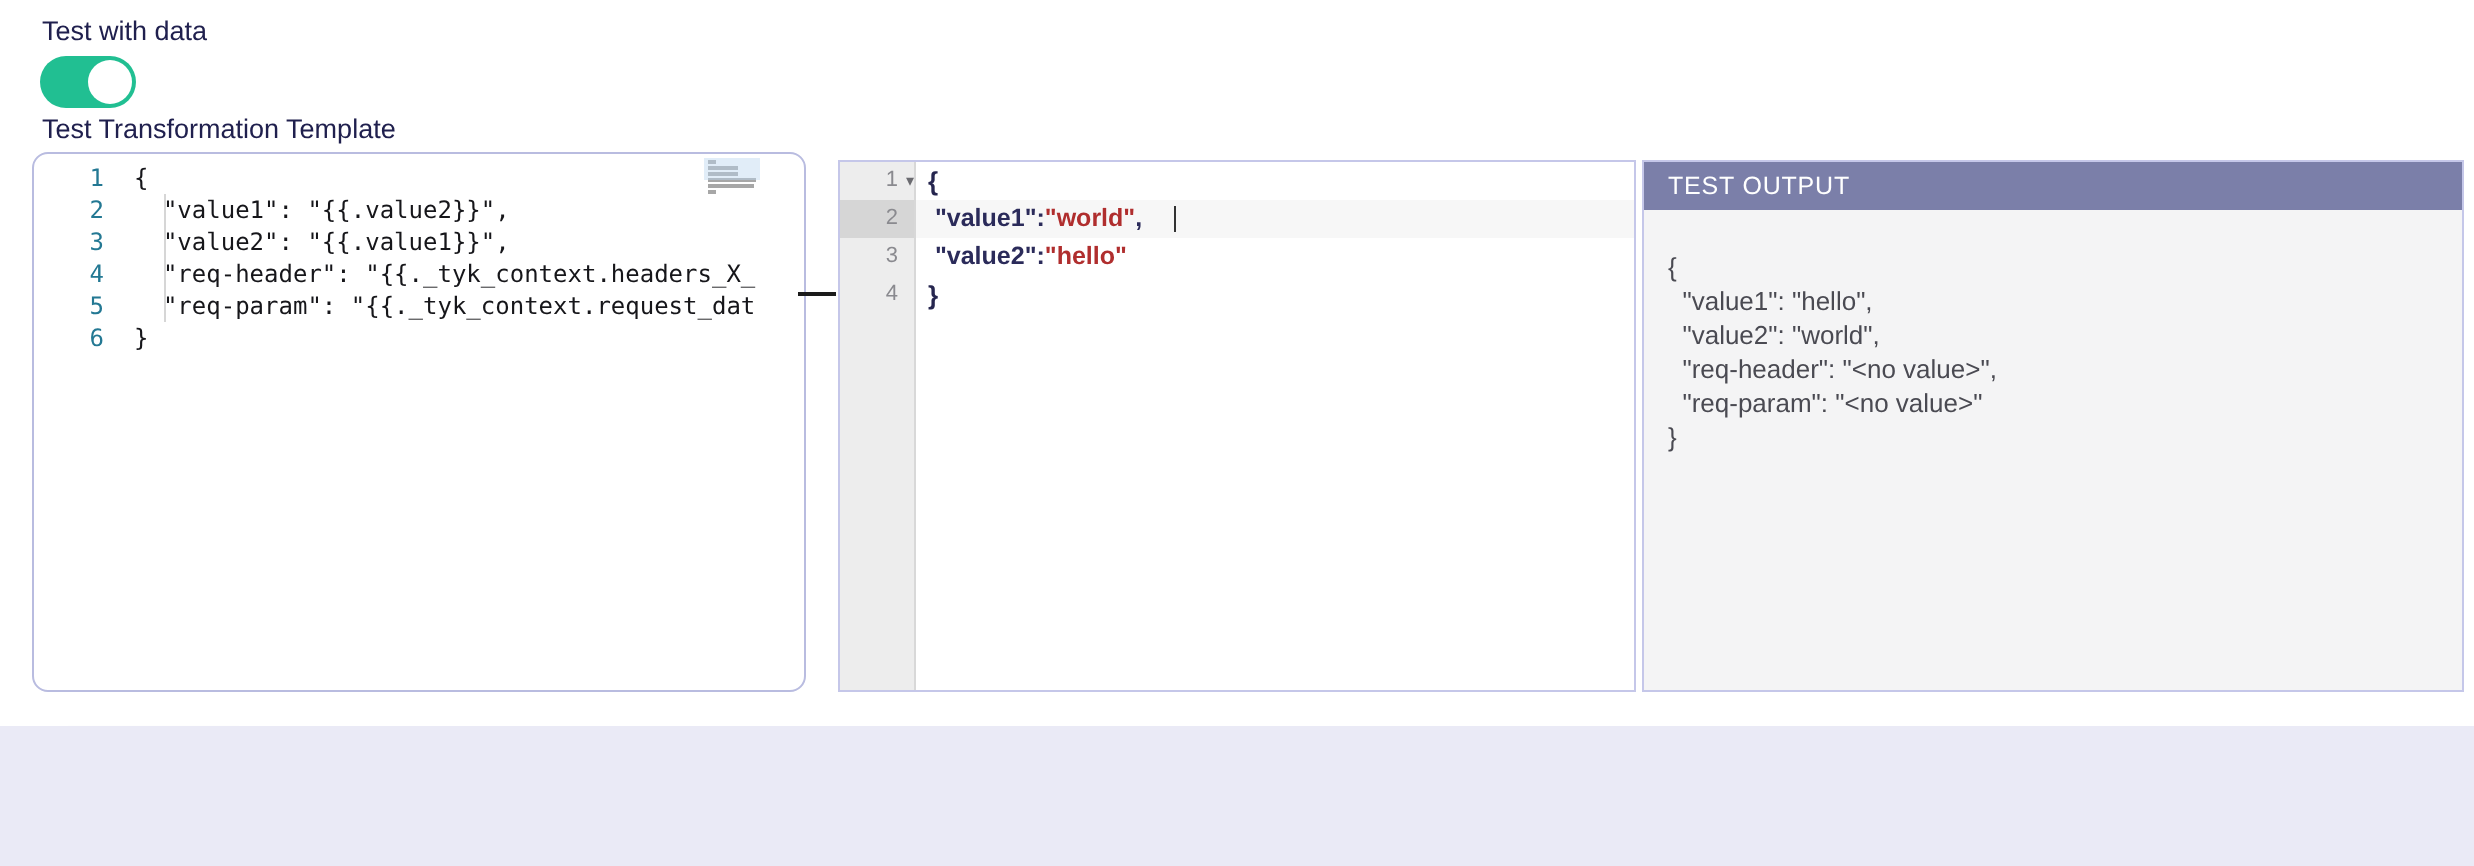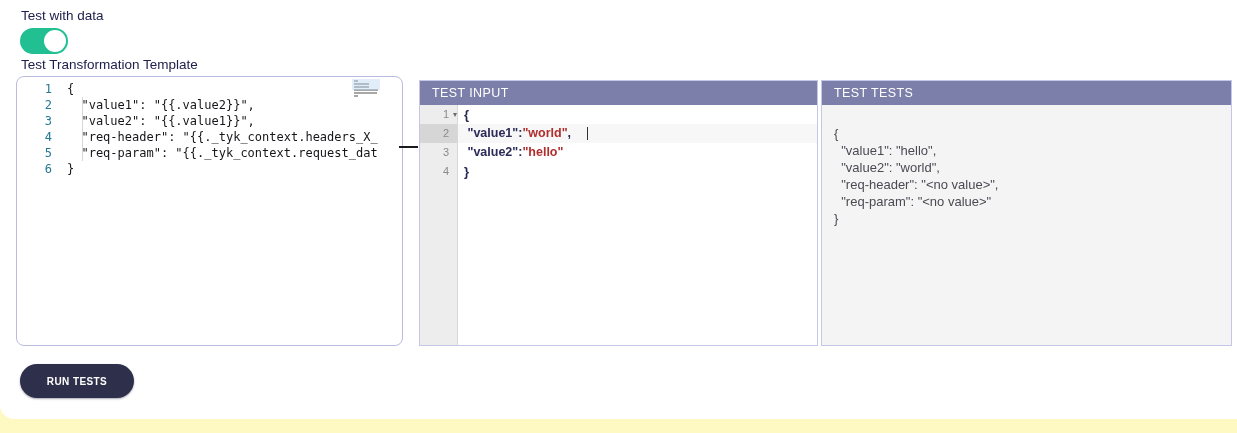--- a/index.html
+++ b/index.html
@@ -1,19 +1,19 @@
 <!DOCTYPE html>
 <html><head>
 <meta charset="utf-8">
 <style>
   * { margin:0; padding:0; box-sizing:border-box; }
   html,body { width:1237px; height:433px; overflow:hidden; }
   body { font-family:"Liberation Sans", sans-serif; background:#eaeaf6; }
 
-  .stage { position:relative; width:1237px; height:433px; background:#fef9c3; overflow:hidden; }
+  .stage { position:relative; width:1237px; height:363px; background:#ef4444; overflow:hidden; }
   .card  { position:absolute; left:0; top:0; width:1260px; height:419px; background:#ffffff;
            border-bottom-left-radius:14px; }
 
   .top-label { position:absolute; left:21px; font-size:13.5px; color:#20204e; font-weight:500; }
   .lbl-test  { top:8px; }
   .lbl-body  { top:57px; }
 
   
   .toggle { position:absolute; left:20px; top:28px; width:48px; height:26px; border-radius:13px;
             background:#21bf92; cursor:pointer; }
@@ -119,41 +119,40 @@
       <div class="mm-bar" style="width:24px"></div>
       <div class="mm-bar" style="width:23px"></div>
       <div class="mm-bar" style="width:4px"></div>
       <div class="mm-slider"></div>
     </div>
   </div>
 
   <div class="splitter"></div>
 
   <div class="panel panel-input">
-    <div class="panel-header">TEST INPUT</div>
     <div class="ti-body">
       <div class="ti-gutter">
         <div class="ti-gutter-row">
           <span>1</span><span class="fold">▾</span>
         </div>
         <div class="ti-gutter-row active">2</div>
         <div class="ti-gutter-row">3</div>
         <div class="ti-gutter-row">4</div>
       </div>
       <div class="ti-content">
         <div class="ti-row"><span class="brace">{</span></div>
         <div class="ti-row active"><span> "value1":</span><span class="ti-str">"world"</span><span>,</span><span class="cursor"></span></div>
         <div class="ti-row"><span> "value2":</span><span class="ti-str">"hello"</span><span></span></div>
         <div class="ti-row"><span class="brace">}</span></div>
       </div>
     </div>
   </div>
 
   <div class="panel panel-output">
-    <div class="panel-header">TEST TESTS</div>
+    <div class="panel-header">TEST OUTPUT</div>
     <div class="to-body">
       <div class="to-line">{</div>
       <div class="to-line">  "value1": "hello",</div>
       <div class="to-line">  "value2": "world",</div>
       <div class="to-line">  "req-header": "&lt;no value&gt;",</div>
       <div class="to-line">  "req-param": "&lt;no value&gt;"</div>
       <div class="to-line">}</div>
     </div>
   </div>
 

